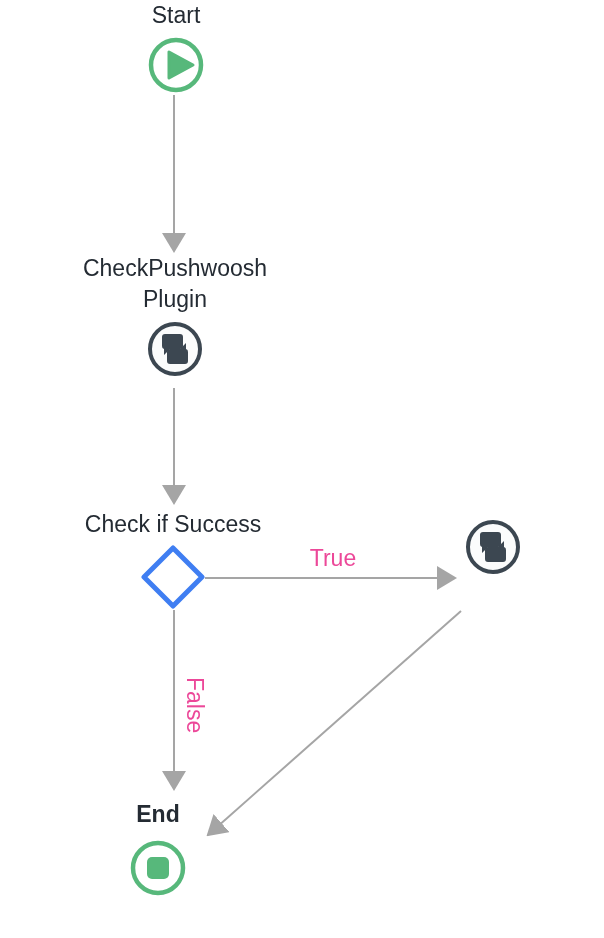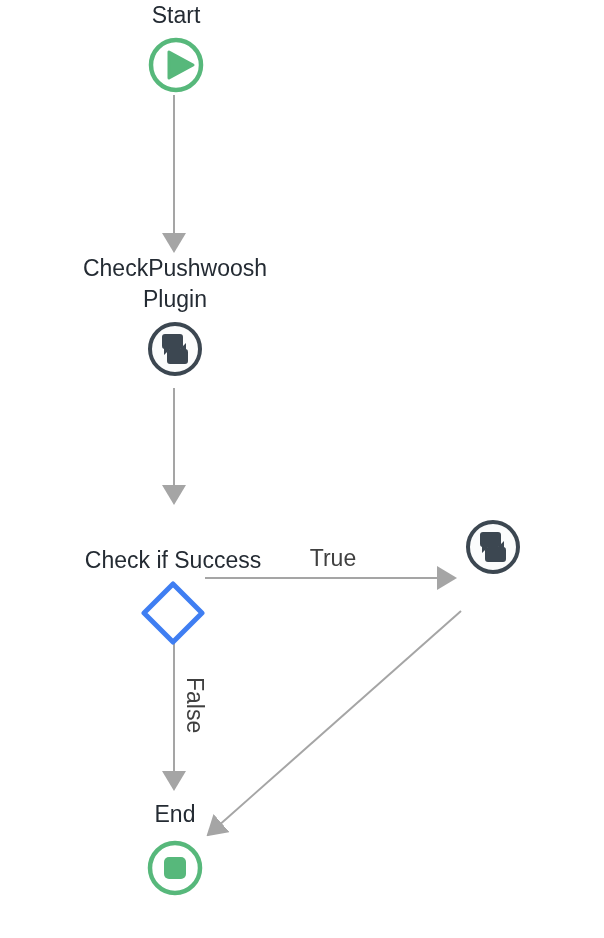--- a/index.html
+++ b/index.html
@@ -38,21 +38,21 @@
     white-space: nowrap;
   }
   .node-icon {
     margin-top: 6px;
     cursor: pointer;
   }
   .edge-label {
     position: absolute;
     z-index: 1;
     font-size: 23px;
-    color: #404040;
+    color: #ec4899;
     text-align: center;
   }
   .edge-label.vertical {
     writing-mode: vertical-rl;
   }
 </style>
 </head>
 <body>
 
 <div class="canvas">
@@ -83,36 +83,36 @@
   </div>
 
   <div class="node" style="left:56px; top:0px;">
     <div class="node-label">Start</div>
     <svg class="node-icon" width="56" height="56" viewBox="0 0 56 56" xmlns="http://www.w3.org/2000/svg">
       <circle cx="28" cy="28" r="25" fill="#ffffff" stroke="#57b87b" stroke-width="4.5"></circle>
       <polygon points="21,15 21,41 45,28" fill="#57b87b" stroke="#57b87b" stroke-width="3" stroke-linejoin="round"></polygon>
     </svg>
   </div>
 
-  <div class="node" style="left:53px; top:509px;margin-top:36px;">
+  <div class="node" style="left:53px; top:509px;">
     <div class="node-label">Check if Success</div>
     <svg class="node-icon" width="64" height="64" viewBox="0 0 64 64" xmlns="http://www.w3.org/2000/svg" style="margin-top:5px;">
       <polygon points="32,3 61,32 32,61 3,32" fill="#ffffff" stroke="#3f7ef2" stroke-width="5" stroke-linejoin="round"></polygon>
     </svg>
   </div>
 
   <div class="node" style="left:373px; top:509px;">
     <svg class="node-icon" width="56" height="56" viewBox="0 0 56 56" xmlns="http://www.w3.org/2000/svg" style="margin-top:10px;">
       <circle cx="28" cy="28" r="25" fill="#fbfcfc" stroke="#3c4751" stroke-width="4"></circle>
       <path d="M18 13 h15 a3 3 0 0 1 3 3 v9 a3 3 0 0 1 -3 3 h-10 l-6 6 v-6 a3 3 0 0 1 -2 -3 v-9 a3 3 0 0 1 3 -3 z" fill="#3c4751"></path>
       <path transform="rotate(180 28 28)" d="M18 13 h15 a3 3 0 0 1 3 3 v9 a3 3 0 0 1 -3 3 h-10 l-6 6 v-6 a3 3 0 0 1 -2 -3 v-9 a3 3 0 0 1 3 -3 z" fill="#3c4751"></path>
     </svg>
   </div>
 
-  <div class="node" style="left:55px; top:799px;">
+  <div class="node" style="left:38px; top:799px;font-weight:bold;">
     <div class="node-label">End</div>
     <svg class="node-icon" width="56" height="56" viewBox="0 0 56 56" xmlns="http://www.w3.org/2000/svg" style="margin-top:10px;">
       <circle cx="28" cy="28" r="25" fill="#ffffff" stroke="#57b87b" stroke-width="4.5"></circle>
       <rect x="17" y="17" width="22" height="22" rx="5" fill="#57b87b"></rect>
     </svg>
   </div>
 
   <div class="edge-label" style="left:283px; top:545px; width:100px;">True</div>
   <div class="edge-label vertical" style="left:181px; top:667px; height:76px;">False</div>
 

